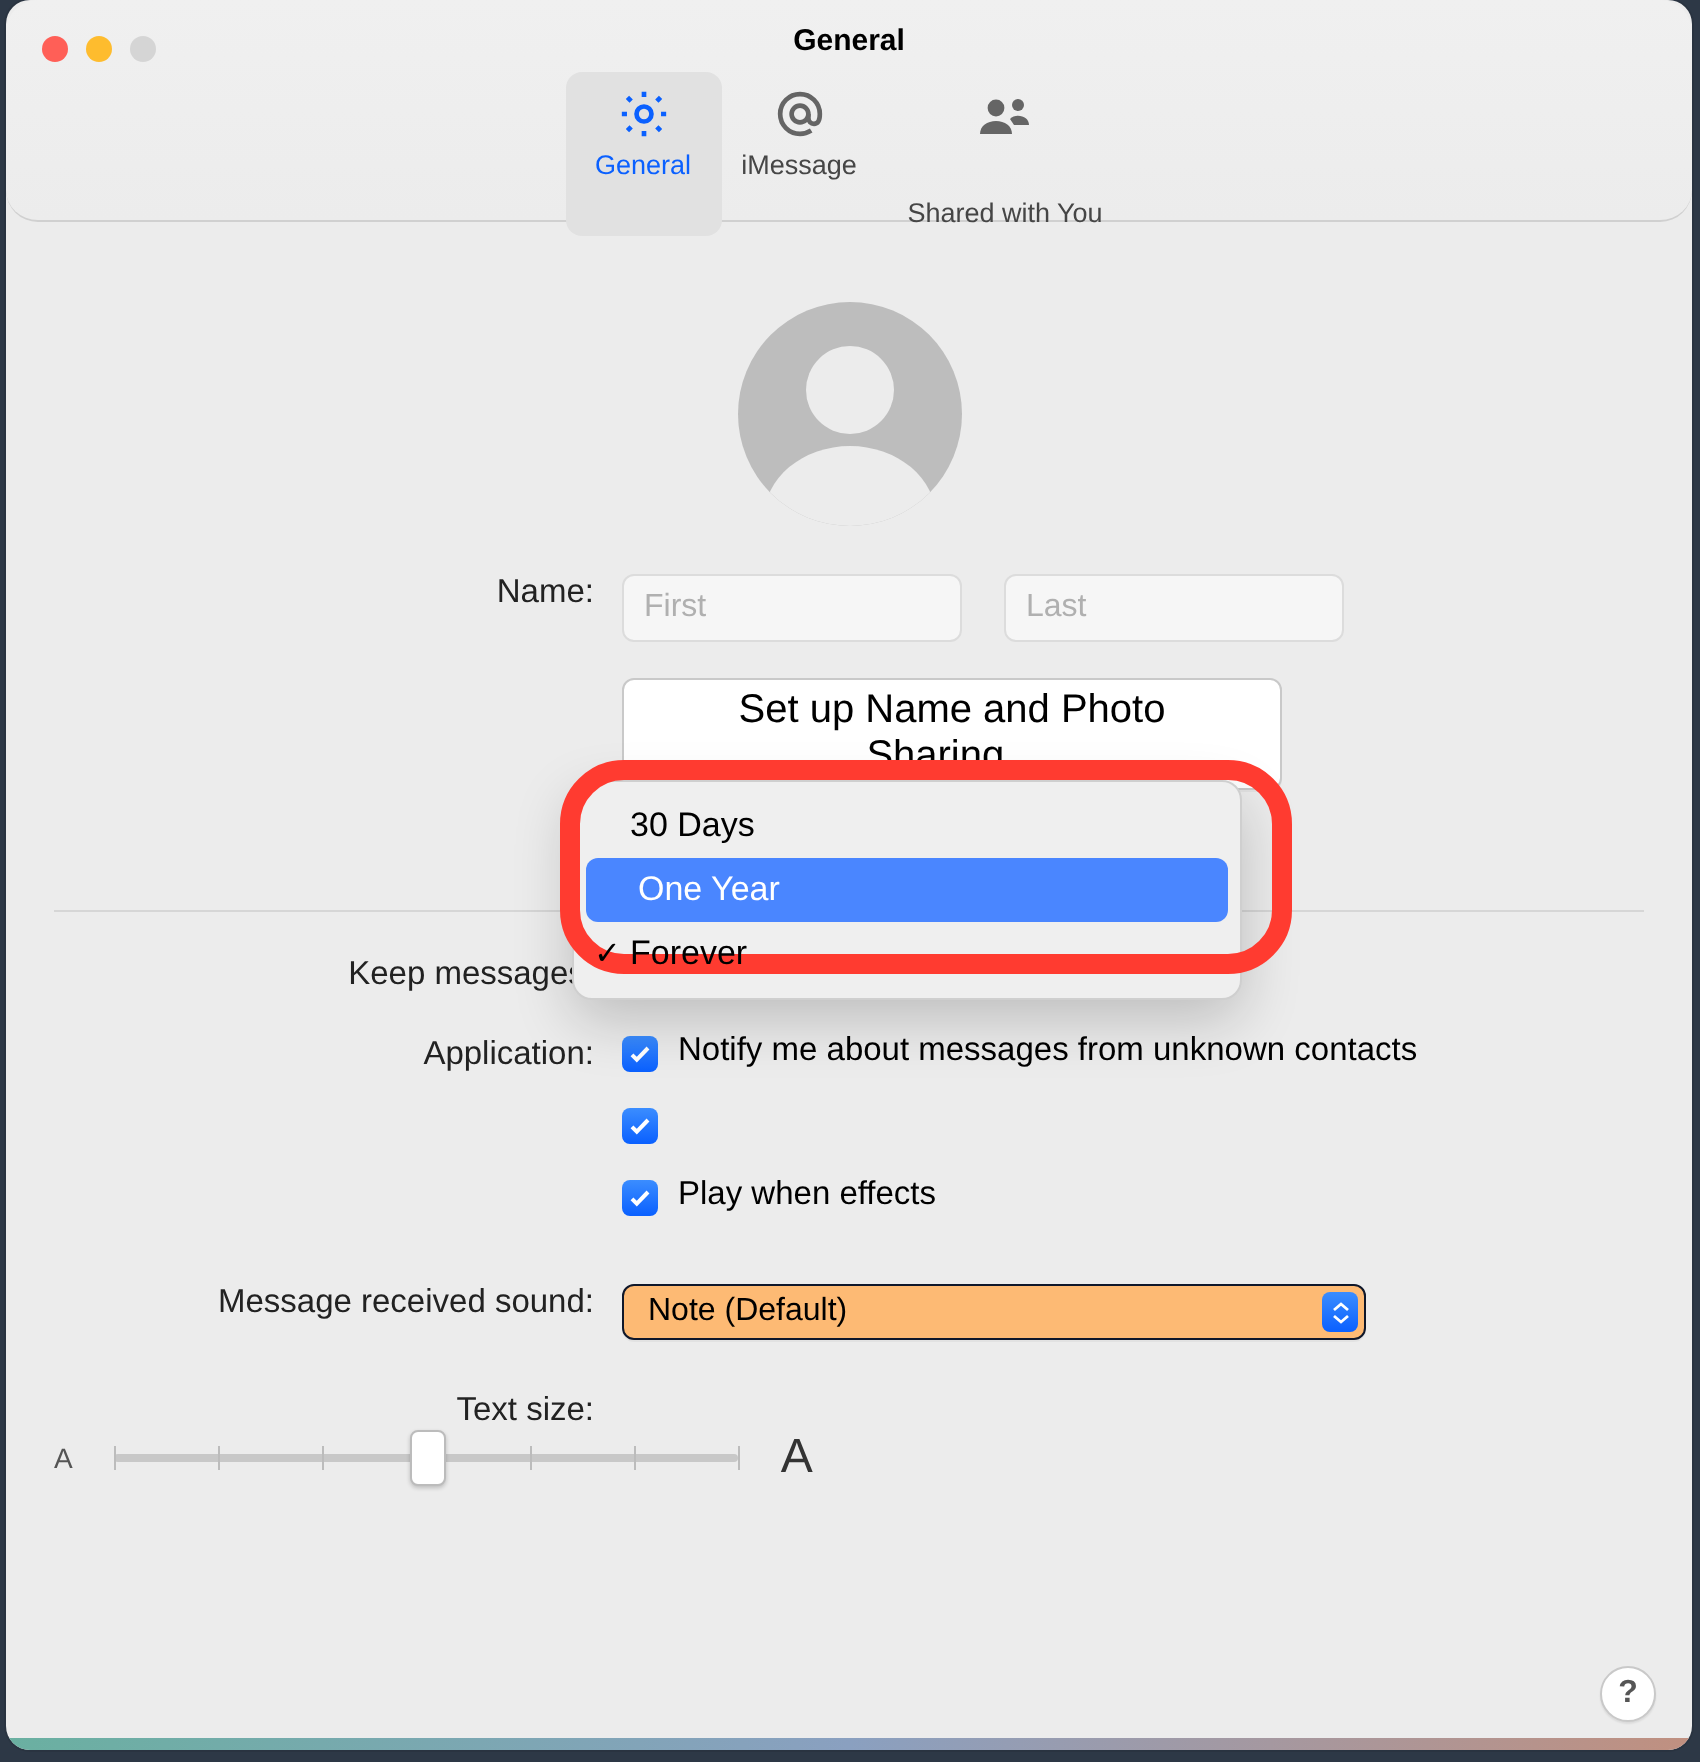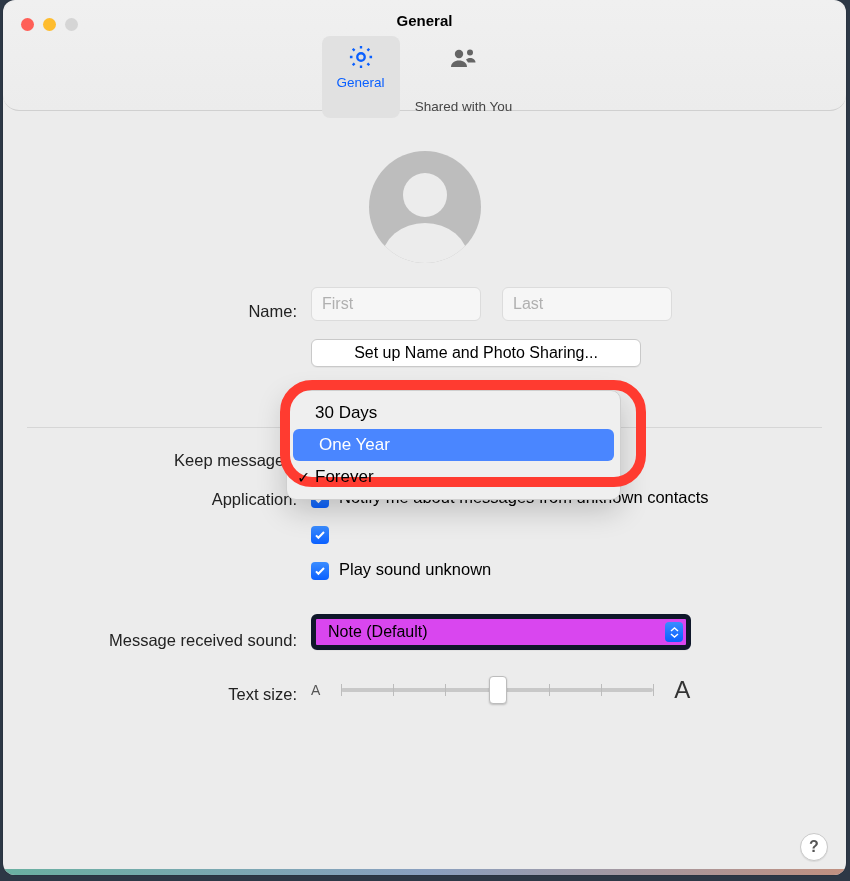--- a/index.html
+++ b/index.html
@@ -88,21 +88,21 @@
   .avatar .head{
     position:absolute; width:44px; height:44px; border-radius:50%;
     background:#ececec; left:34px; top:22px;
   }
   .avatar .body{
     position:absolute; width:86px; height:60px; border-radius:50% 50% 0 0 / 60% 60% 0 0;
     background:#ececec; left:13px; top:72px;
   }
 
   .form-row{
-    display:flex; align-items:flex-end;
+    display:flex; align-items:flex-start;
     margin:0 24px 18px;
   }
   .form-row.top{align-items:flex-start;}
   .row-label{
     width:270px; text-align:right; padding-right:14px;
     font-size:16.5px; color:#222;
     flex-shrink:0;
   }
   .row-body{flex:1; display:flex; gap:21px; flex-wrap:wrap;}
 
@@ -116,21 +116,21 @@
     color:#333;
     width:148px;
   }
   input.textfield::placeholder{color:#b0b0b0;}
 
   .btn{
     background:#fff;
     border:1px solid #c9c9c9;
     border-radius:6px;
     padding:4px 16px;
-    font-size:16px;
+    font-size:20px;
     box-shadow:0 1px 0 rgba(0,0,0,.04);
   }
 
   .divider{
     border-top:1px solid #d6d6d6;
     margin:12px 24px 22px;
   }
 
   .checkbox-row{
     display:flex; align-items:flex-start; gap:10px;
@@ -145,22 +145,22 @@
     margin-top:2px;
   }
   .checkbox svg{width:12px;height:12px;}
   .subtext{
     font-size:14px; color:#666; margin-top:4px;
   }
   .checkbox-row .stack{display:flex; flex-direction:column;}
 
   .select{
     width:330px;
-    background:#d946ef;
-    border:5px solid #0f172a;
+    background:#fdba74;
+    border:1px solid #0f172a;
     border-radius:6px;
     padding:4px 28px 4px 12px;
     font-size:16px;
     position:relative;
     box-shadow:0 1px 0 rgba(0,0,0,.04);
   }
   .select .stepper{
     position:absolute; right:3px; top:3px; bottom:3px;
     width:18px; border-radius:4px;
     background:linear-gradient(#3b8dff,#0a60ff);
@@ -279,20 +279,29 @@
 
     <div class="tabs">
       <div class="tab active">
         <div class="ticon">
           <svg width="28" height="28" viewBox="0 0 24 24" fill="none" stroke="currentColor" stroke-width="2">
             <circle cx="12" cy="12" r="3.2"></circle>
             <path d="M12 2.5v2.2M12 19.3v2.2M4.9 4.9l1.6 1.6M17.5 17.5l1.6 1.6M2.5 12h2.2M19.3 12h2.2M4.9 19.1l1.6-1.6M17.5 6.5l1.6-1.6"></path>
           </svg>
         </div>
         <div class="tlabel">General</div>
+      </div>
+      <div class="tab">
+        <div class="ticon">
+          <svg width="28" height="28" viewBox="0 0 24 24" fill="none" stroke="currentColor" stroke-width="2">
+            <circle cx="12" cy="12" r="3.6"></circle>
+            <path d="M15.6 12v1.6c0 1.5 1 2.6 2.4 2.6 1.6 0 2.5-1.4 2.5-4.2 0-4.7-3.8-8.5-8.5-8.5S3.5 7.3 3.5 12 7.3 20.5 12 20.5c1.8 0 3.4-.5 4.8-1.4"></path>
+          </svg>
+        </div>
+        <div class="tlabel">iMessage</div>
       </div>
       <div class="tab wide">
         <div class="ticon">
           <svg width="30" height="26" viewBox="0 0 30 24" fill="currentColor">
             <circle cx="10" cy="9" r="4.2"></circle>
             <path d="M2 22c0-4 3.6-6.5 8-6.5s8 2.5 8 6.5H2z"></path>
             <circle cx="21" cy="7.5" r="3"></circle>
             <path d="M17 14.5c1-1 2.4-1.6 4-1.6 3 0 5.5 1.8 5.5 4.6H19"></path>
           </svg>
         </div>
@@ -352,21 +361,21 @@
                 <path d="M2 6.4l2.4 2.4L10 3" stroke="#fff" stroke-width="2" fill="none"></path>
               </svg>
           </div>
         </div>
         <div class="checkbox-row">
           <div class="checkbox">
             <svg viewBox="0 0 12 12">
                 <path d="M2 6.4l2.4 2.4L10 3" stroke="#fff" stroke-width="2" fill="none"></path>
               </svg>
           </div>
-          <span>Play sound unknown</span>
+          <span>Play when effects</span>
         </div>
       </div>
     </div>
 
     <div class="form-row">
       <div class="row-label">Message received sound:</div>
       <div class="row-body">
         <div class="select km">
           <span>Note (Default)</span>
           <div class="stepper">
@@ -374,21 +383,21 @@
                 <path d="M1 4l3.5-3L8 4" stroke="#fff" stroke-width="1.4" fill="none"></path>
               </svg>
             <svg viewBox="0 0 9 5">
                 <path d="M1 1l3.5 3L8 1" stroke="#fff" stroke-width="1.4" fill="none"></path>
               </svg>
           </div>
         </div>
       </div>
     </div>
 
-    <div class="form-row" style="margin-top:26px;">
+    <div class="form-row" style="margin-top:26px;flex-direction:column;">
       <div class="row-label">Text size:</div>
       <div class="row-body" style="align-items:center;">
         <span class="sizeA small">A</span>
         <div class="slider">
           <div class="track">
             <div class="tick" style="left:0%"></div>
             <div class="tick" style="left:16.6%"></div>
             <div class="tick" style="left:33.3%"></div>
             <div class="tick" style="left:50%"></div>
             <div class="tick" style="left:66.6%"></div>

